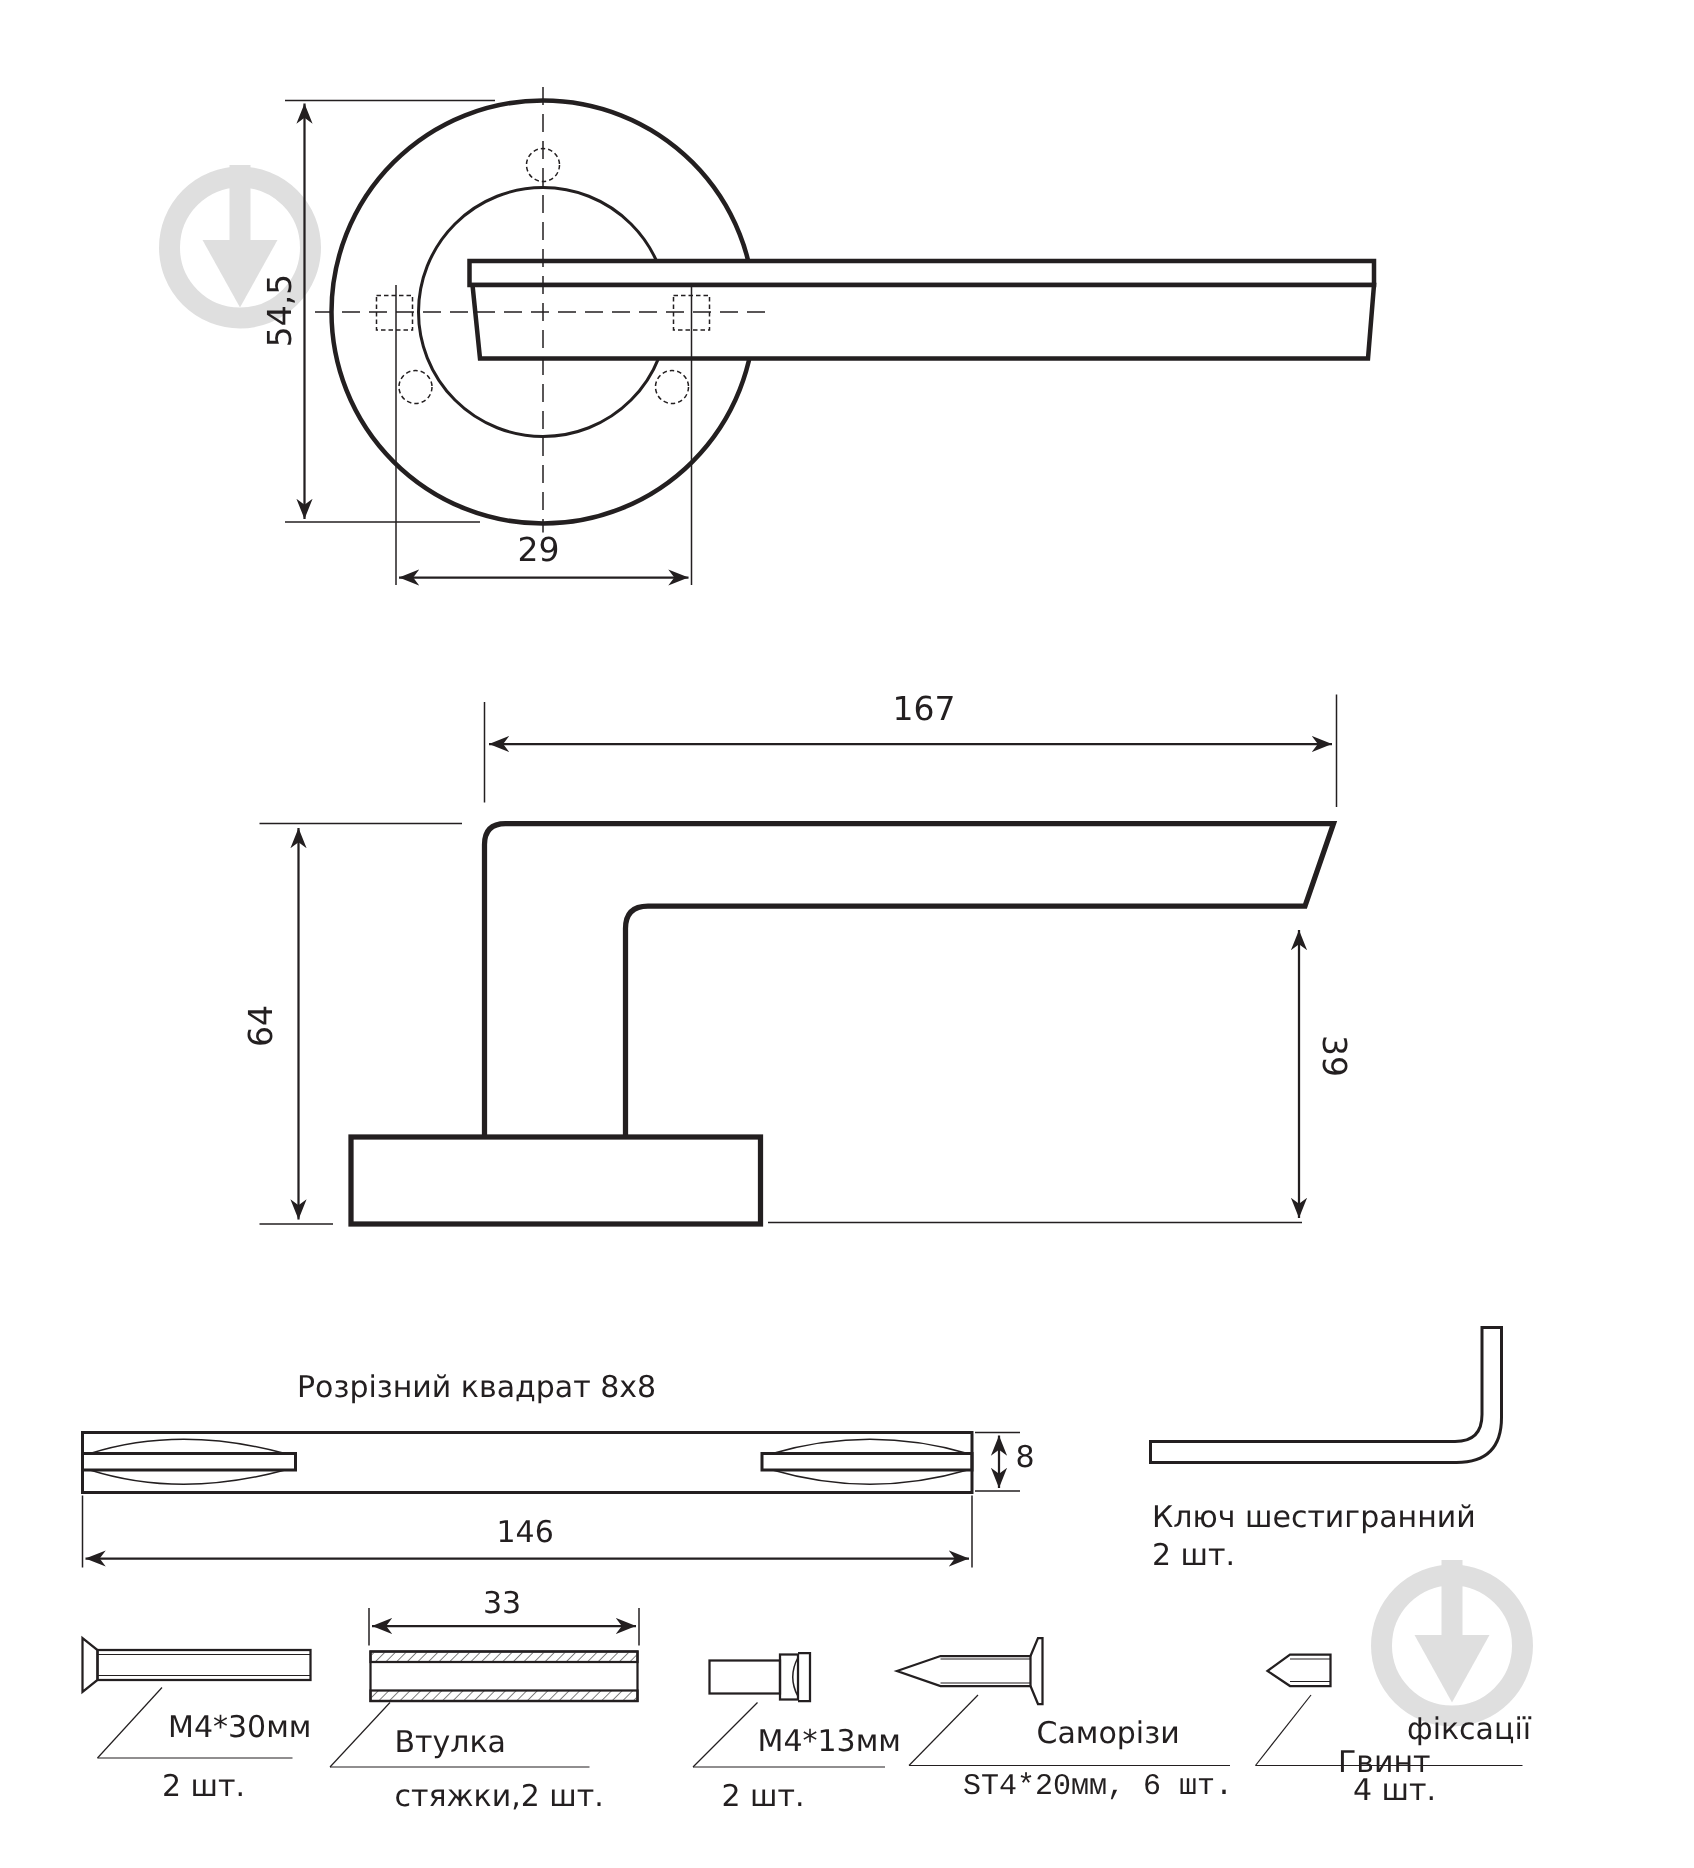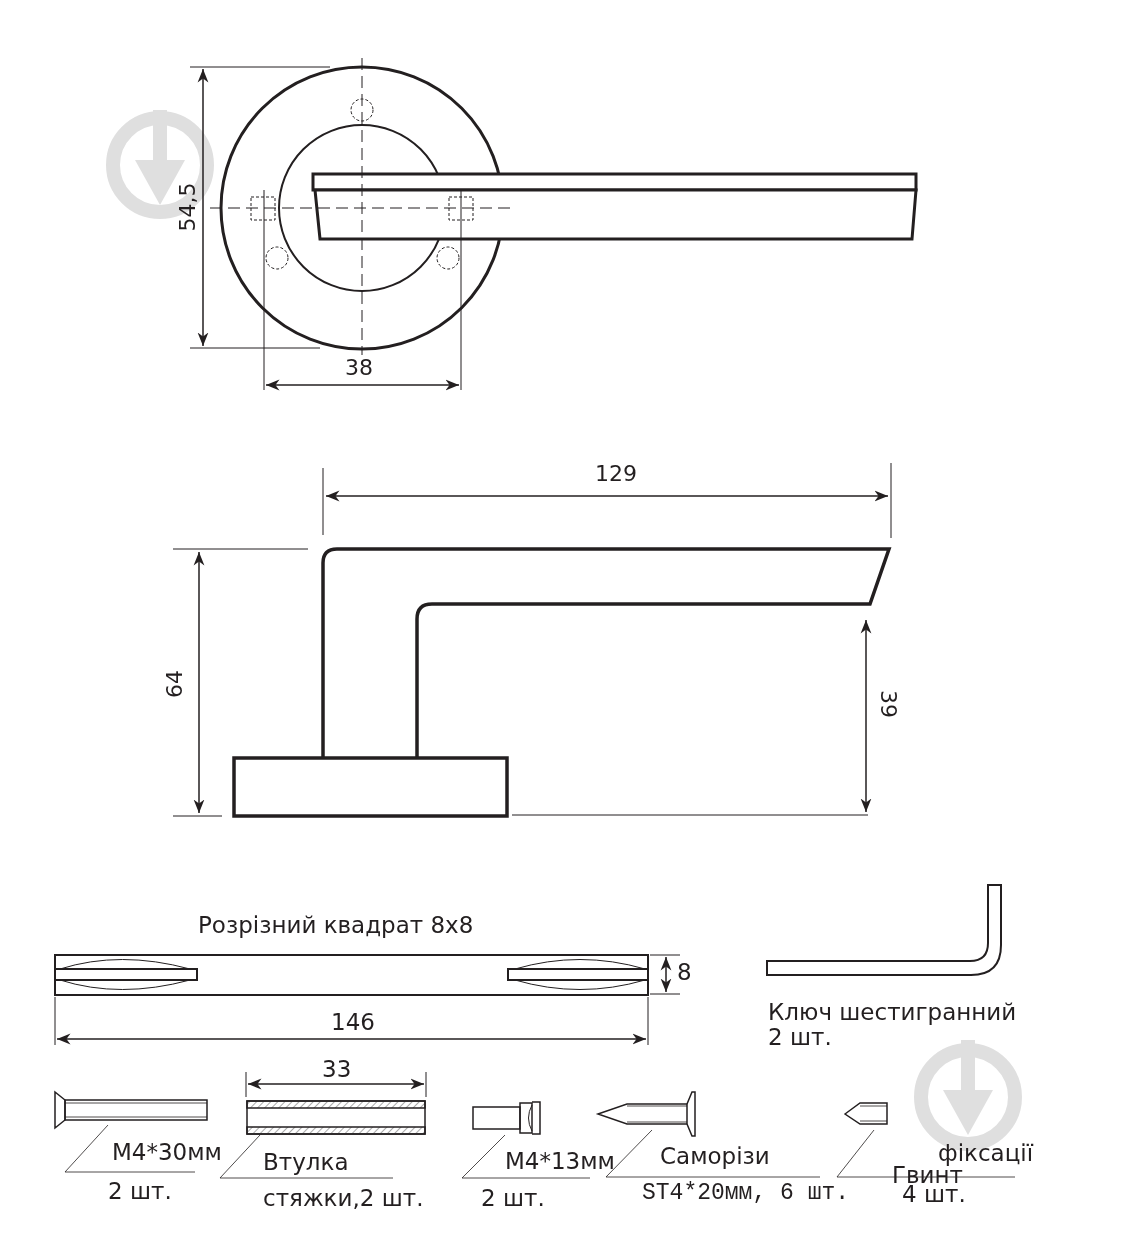--- a/index.html
+++ b/index.html
@@ -1,18 +1,18 @@
 <!DOCTYPE html>
 <html><head>
 <meta charset="utf-8">
 <style>
   html,body{margin:0;padding:0;background:#ffffff;}
   body{width:1129px;height:1245px;position:relative;overflow:hidden;font-family:"DejaVu Sans","Liberation Sans",sans-serif;color:#231f20;}
   svg#drawing{position:absolute;left:0;top:0;}
-  .lbl{position:absolute;font-size:23px;color:#231f20;white-space:nowrap;line-height:1;}
+  .lbl{position:absolute;font-size:20px;color:#231f20;white-space:nowrap;line-height:1;}
   .dim{font-size:22px;}
   .rot-ccw{transform:rotate(-90deg);transform-origin:center;}
   .rot-cw{transform:rotate(90deg);transform-origin:center;}
 </style>
 </head>
 <body>
 
 <svg id="drawing" width="1129" height="1245" viewBox="0 0 1129 1245" xmlns="http://www.w3.org/2000/svg">
   <defs>
     <marker id="arr" viewBox="0 0 10 10" refX="10" refY="5" markerWidth="9" markerHeight="9" orient="auto-start-reverse">
@@ -138,41 +138,41 @@
   <g stroke="#231f20" fill="none" stroke-width="1.5">
     <path d="M845,1114 L860,1103 L887,1103 L887,1124 L860,1124 z"></path>
     <line x1="860" y1="1106" x2="887" y2="1106" stroke-width="0.8"></line>
     <line x1="860" y1="1121" x2="887" y2="1121" stroke-width="0.8"></line>
     <line x1="874" y1="1130" x2="837" y2="1177" stroke-width="0.8"></line>
     <line x1="837" y1="1177" x2="1015" y2="1177" stroke-width="0.8"></line>
   </g>
 </svg>
 
 <div class="lbl dim rot-ccw" style="left:158px;top:196px;width:60px;text-align:center;">54,5</div>
-<div class="lbl dim" style="left:345px;top:357px;">38</div>
+<div class="lbl dim" style="left:345px;top:357px;">29</div>
 
-<div class="lbl dim" style="left:595px;top:463px;">129</div>
+<div class="lbl dim" style="left:595px;top:463px;">167</div>
 <div class="lbl dim rot-ccw" style="left:155px;top:673px;width:40px;text-align:center;">64</div>
 <div class="lbl dim rot-cw" style="left:868px;top:693px;width:40px;text-align:center;">39</div>
 
 <div class="lbl" style="left:198px;top:914px;">Розрізний квадрат 8х8</div>
 <div class="lbl" style="left:331px;top:1011px;">146</div>
 <div class="lbl" style="left:677px;top:961px;">8</div>
 
 <div class="lbl" style="left:768px;top:1001px;">Ключ шестигранний</div>
 <div class="lbl" style="left:768px;top:1026px;">2 шт.</div>
 
 <div class="lbl" style="left:112px;top:1141px;">M4*30мм</div>
 <div class="lbl" style="left:108px;top:1180px;">2 шт.</div>
 
 <div class="lbl" style="left:322px;top:1058px;">33</div>
 <div class="lbl" style="left:263px;top:1151px;text-align:right;">Втулка</div>
 <div class="lbl" style="left:263px;top:1187px;">стяжки,2 шт.</div>
 
 <div class="lbl" style="left:480px;top:1150px;margin-left:25px;">M4*13мм</div>
 <div class="lbl" style="left:481px;top:1187px;">2 шт.</div>
 
-<div class="lbl" style="left:660px;top:1145px;text-align:center;">Саморізи</div>
+<div class="lbl" style="left:691px;top:1145px;text-align:center;">Саморізи</div>
 <div class="lbl" style="left:642px;top:1182px;font-family:Liberation Mono, monospace;">ST4*20мм, 6 шт.</div>
 
 <div class="lbl" style="left:892px;top:1120px;margin-top:44px;">Гвинт</div>
 <div class="lbl" style="left:902px;top:1142px;margin-left:36px;">фіксації</div>
 <div class="lbl" style="left:902px;top:1183px;text-align:center;">4 шт.</div>
 
 </body></html>

